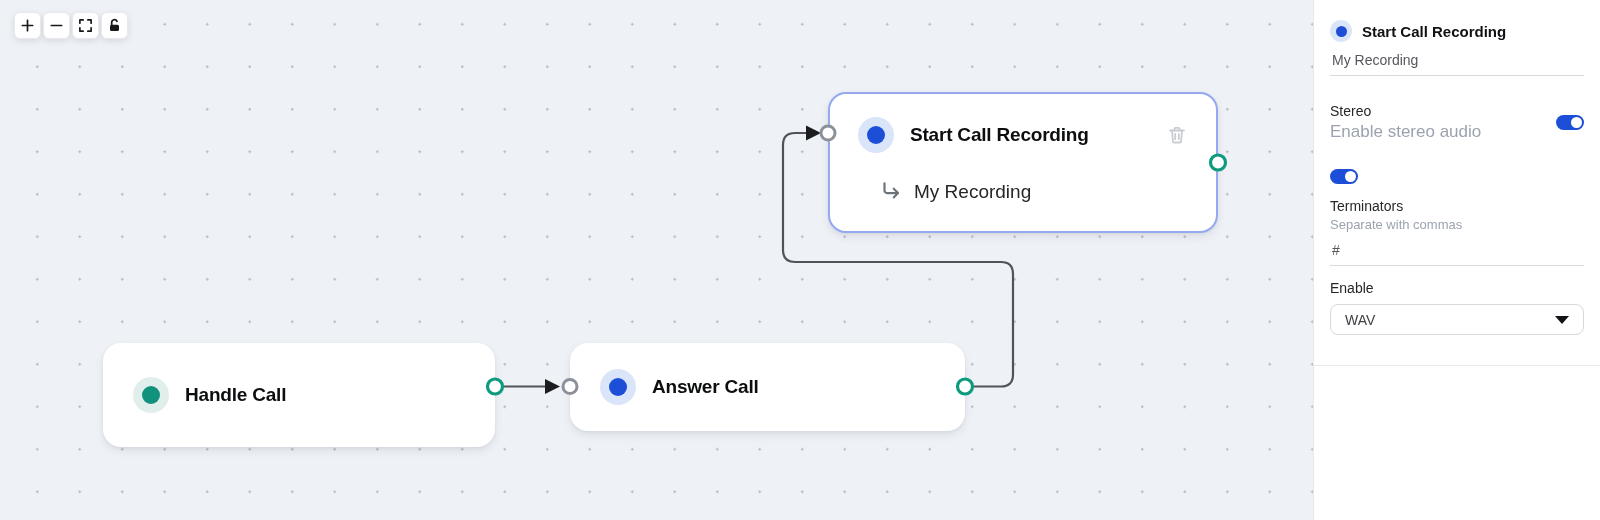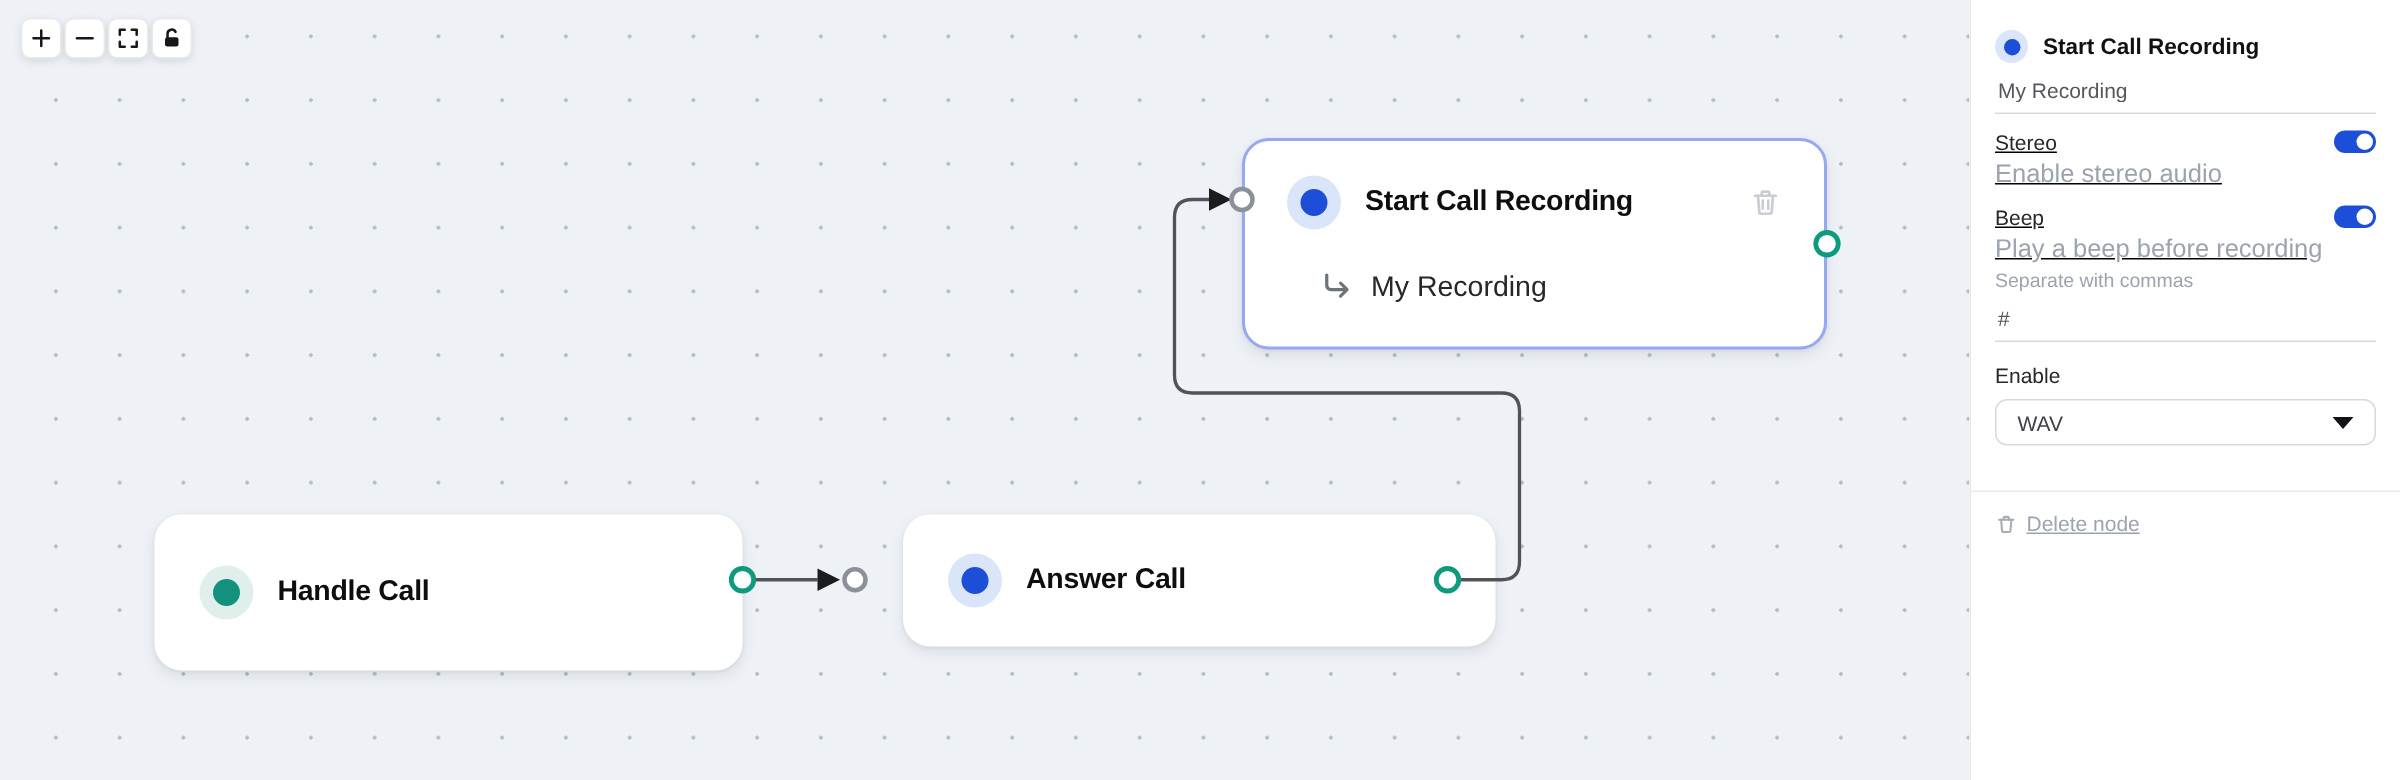--- a/index.html
+++ b/index.html
@@ -27,21 +27,21 @@
   .halo.lg { width:36px; height:36px; }
   .halo.sm { width:22px; height:22px; }
   .dot { border-radius:50%; }
   .halo.lg .dot { width:18px; height:18px; }
   .halo.sm .dot { width:11px; height:11px; }
   .blue  .halo { background:#dbe5fa; } .blue  .dot { background:#1d4ed8; }
   .teal  .halo { background:#e1efec; } .teal  .dot { background:#12917c; }
   .node-title { font-size:19px; font-weight:bold; color:#0d0e10; letter-spacing:-.2px; }
 
   #node-handle-call  { left:103px; top:343px; width:392px; height:104px; display:flex; align-items:center; padding:0 30px; }
-  #node-answer-call  { left:602px; top:343px; width:395px; height:88px; display:flex; align-items:center; padding:0 30px; }
+  #node-answer-call  { left:570px; top:343px; width:395px; height:88px; display:flex; align-items:center; padding:0 30px; }
   #node-handle-call .node-title, #node-answer-call .node-title { margin-left:16px; }
 
   #node-start-rec { left:828px; top:92px; width:390px; height:141px;
     border:2.5px solid #95a9f1; padding:0 28px 0 28px; }
   #node-start-rec .hdr { margin-top:23px; display:flex; align-items:center; }
   #node-start-rec .hdr .node-title { margin-left:16px; }
   .trash-btn { margin-left:auto; cursor:pointer; display:flex; }
   #node-start-rec .sub { margin-top:26px; display:flex; align-items:center; padding-left:20px; }
   .sub-text { margin-left:10px; font-size:19px; color:#27272a; }
 
@@ -49,21 +49,21 @@
 
   
   .panel { position:absolute; left:1313px; top:0; width:287px; height:520px;
     background:#fff; border-left:1px solid #e6e8eb; padding:20px 16px 0 16px; }
   .panel-header { display:flex; align-items:center; }
   .panel-title { margin-left:10px; font-size:15px; font-weight:bold; color:#101114; }
   .field-label { margin-top:18px; font-size:14px; color:#26272b; }
   .underline-input { width:100%; border:none; outline:none; background:transparent;
     font-family:"Liberation Sans",sans-serif; font-size:14px; color:#55575c;
     padding:10px 0 7px 2px; border-bottom:1px solid #d6d9de; }
-  .toggle-row { display:flex; margin-top:11px;text-decoration:underline; }
+  .toggle-row { display:flex; align-items:center; margin-top:27px; }
   .toggle-row .texts { flex:1; }
   .toggle-row .t-label { font-size:14px; color:#26272b; }
   .toggle-row .t-desc { font-size:17px; color:#9ca3af; margin-top:3px; }
   .toggle { width:28px; height:15px; border-radius:8px; position:relative; cursor:pointer; flex:none; }
   .toggle.on { background:#1d4ed8; }
   .toggle .knob { position:absolute; top:2px; width:11px; height:11px; border-radius:50%; background:#fff; }
   .toggle.on .knob { right:2px; }
   .sub-label { font-size:13px; color:#9ca3af; margin-top:3px; }
   .select-box { margin-top:8px; height:31px; border:1px solid #d6d9de; border-radius:8px;
     display:flex; align-items:center; padding:0 14px; cursor:pointer; }
@@ -176,41 +176,30 @@
     <div class="texts">
       <div class="t-label">Stereo</div>
       <div class="t-desc">Enable stereo audio</div>
     </div>
     <div class="toggle on">
         <div class="knob"></div>
       </div>
   </div>
 
   <div class="toggle-row">
-    <div class="texts">
-      <div class="t-label">Beep</div>
-      <div class="t-desc">Play a beep before recording</div>
-    </div>
     <div class="toggle on">
         <div class="knob"></div>
       </div>
   </div>
 
+  <div class="field-label" style="margin-top:14px">Terminators</div>
   <div class="sub-label">Separate with commas</div>
   <input class="underline-input" type="text" value="#" style="">
 
   <div class="field-label" style="margin-top:14px">Enable</div>
   <div class="select-box">
     <span class="sel-val">WAV</span>
     <span class="caret"></span>
   </div>
 
   <hr class="panel-divider">
 
-  <div class="delete-row">
-    <svg width="15" height="15" viewBox="0 0 22 22" fill="none" stroke="#a7abb2" stroke-width="2" stroke-linecap="round">
-      <path d="M4 6.5h14"></path>
-        <path d="M8.5 6.5V4.8c0-.6.5-1 1-1h3c.6 0 1 .4 1 1v1.7"></path>
-      <path d="M6 6.5l.9 11c0 .6.5 1 1.1 1h6c.6 0 1-.4 1.1-1l.9-11"></path>
-    </svg>
-    <span>Delete node</span>
-  </div>
 </aside>
 
 </body></html>

